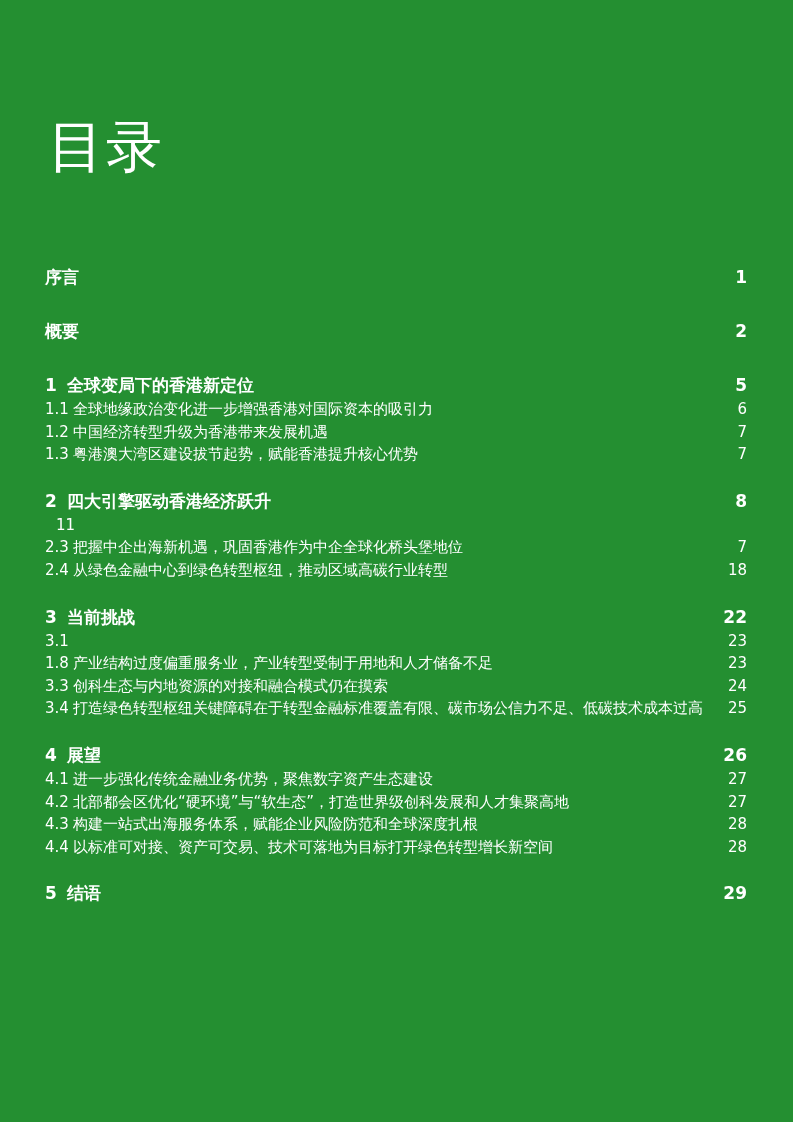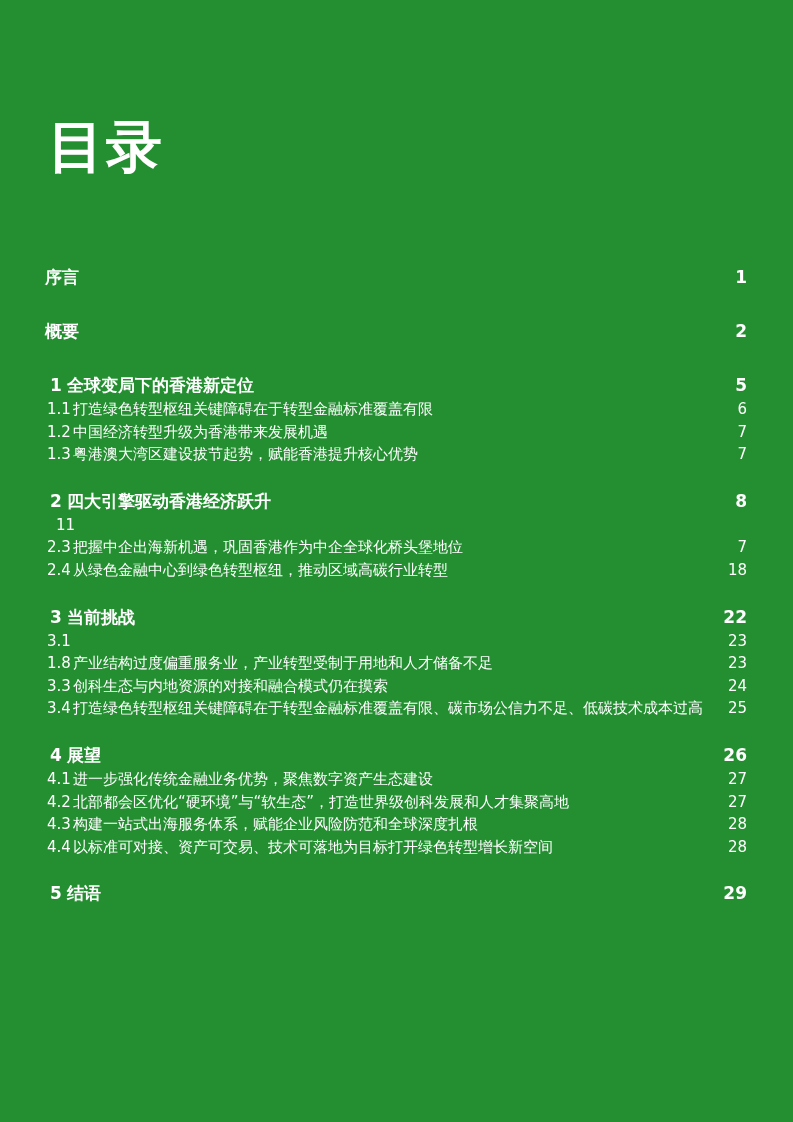--- a/index.html
+++ b/index.html
@@ -14,21 +14,21 @@
       font-family: "DejaVu Sans", "Liberation Sans", sans-serif;
       position: relative;
       overflow: hidden;
     }
     .page-title {
       position: absolute;
       left: 48px;
       top: 112px;
       font-size: 56px;
       line-height: 70px;
-      font-weight: bold;
+      font-weight: normal;
       letter-spacing: 2px;
       margin: 0;
     }
     .toc {
       position: absolute;
       left: 45px;
       top: 264px;
       width: 702px;
     }
     .toc-row {
@@ -44,21 +44,20 @@
       line-height: 26px;
     }
     .toc-row.sub {
       font-size: 15px;
       height: 22.6px;
       line-height: 22.6px;
     }
     .toc-row .label {
       display: flex;
       gap: 0;
-      text-align: center;
     }
     .toc-row.heading .num {
       display: inline-block;
       min-width: 22px;
     }
     .toc-row.sub .num {
       display: inline-block;
       min-width: 28px;
     }
     .toc-row .page {
@@ -94,21 +93,21 @@
   <div class="toc-row heading">
     <span class="label">
       <span class="num">1</span>
       <span>全球变局下的香港新定位</span>
     </span>
     <span class="page">5</span>
   </div>
   <div class="toc-row sub">
     <span class="label">
         <span class="num">1.1</span>
-        <span>打造绿色转型枢纽关键障碍在于转型金融标准覆盖有限</span>
+        <span>全球地缘政治变化进一步增强香港对国际资本的吸引力</span>
       </span>
     <span class="page">6</span>
   </div>
   <div class="toc-row sub">
     <span class="label">
         <span class="num">1.2</span>
         <span>中国经济转型升级为香港带来发展机遇</span>
       </span>
     <span class="page">7</span>
   </div>

